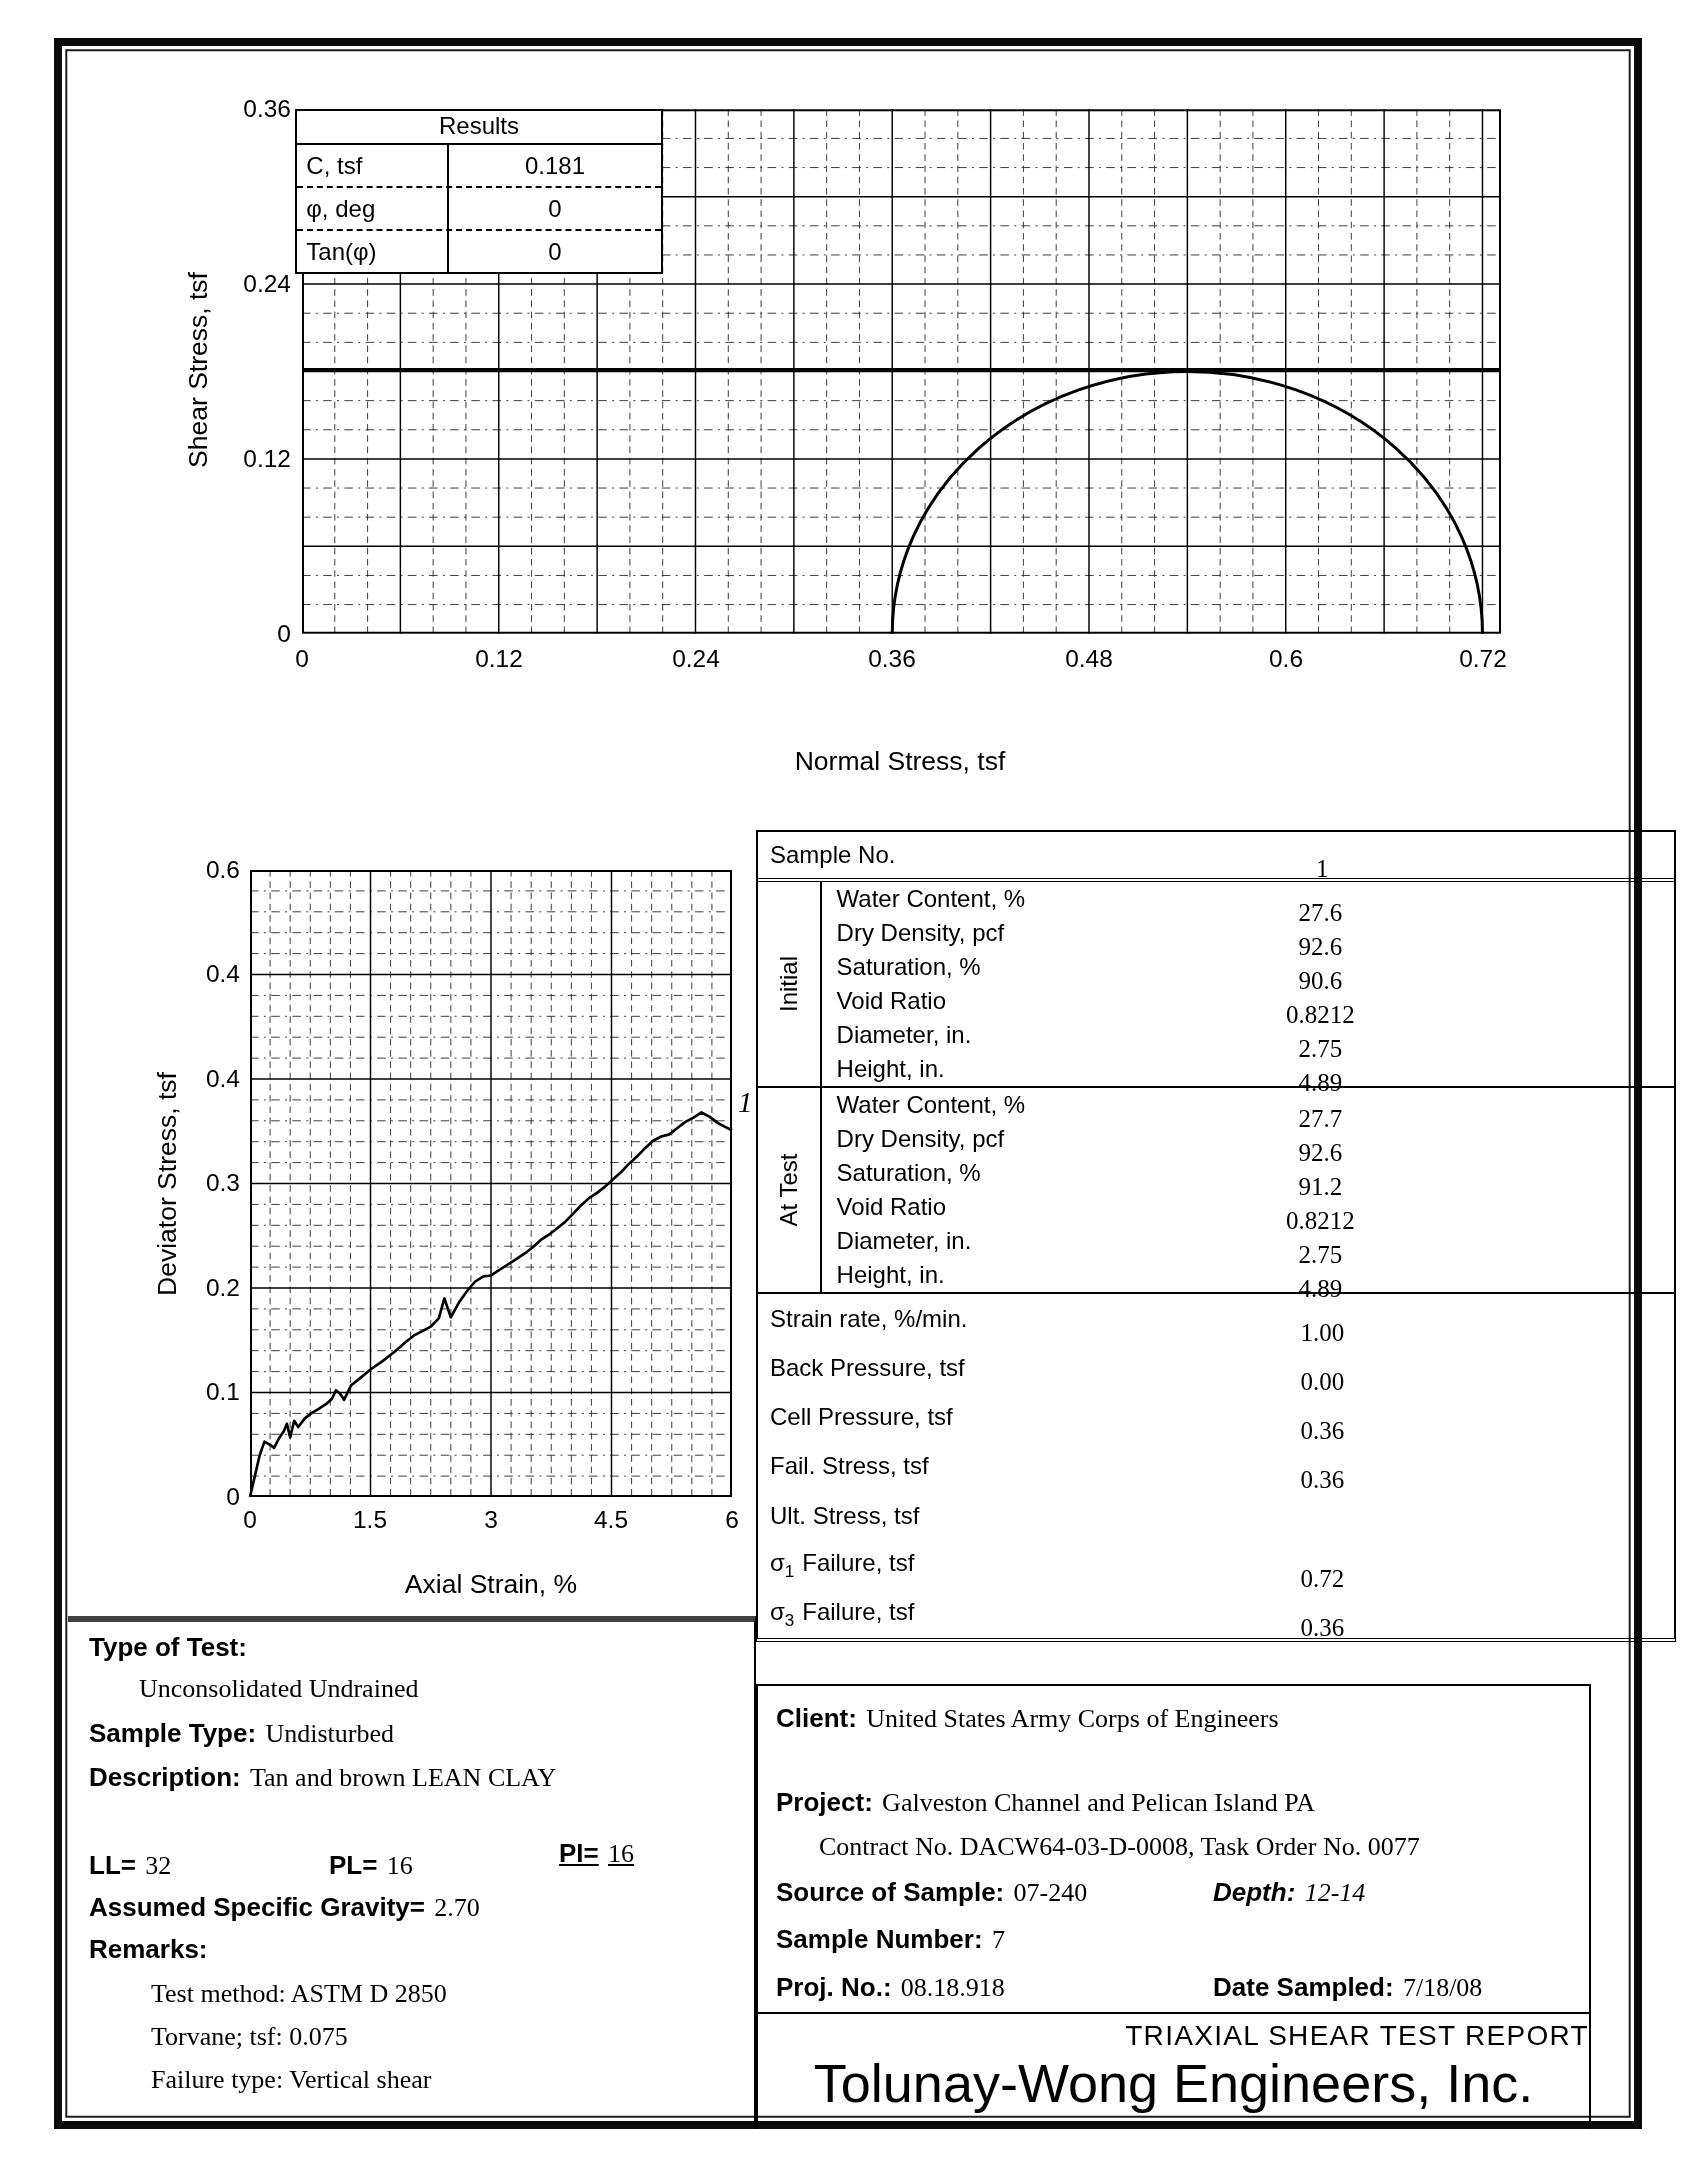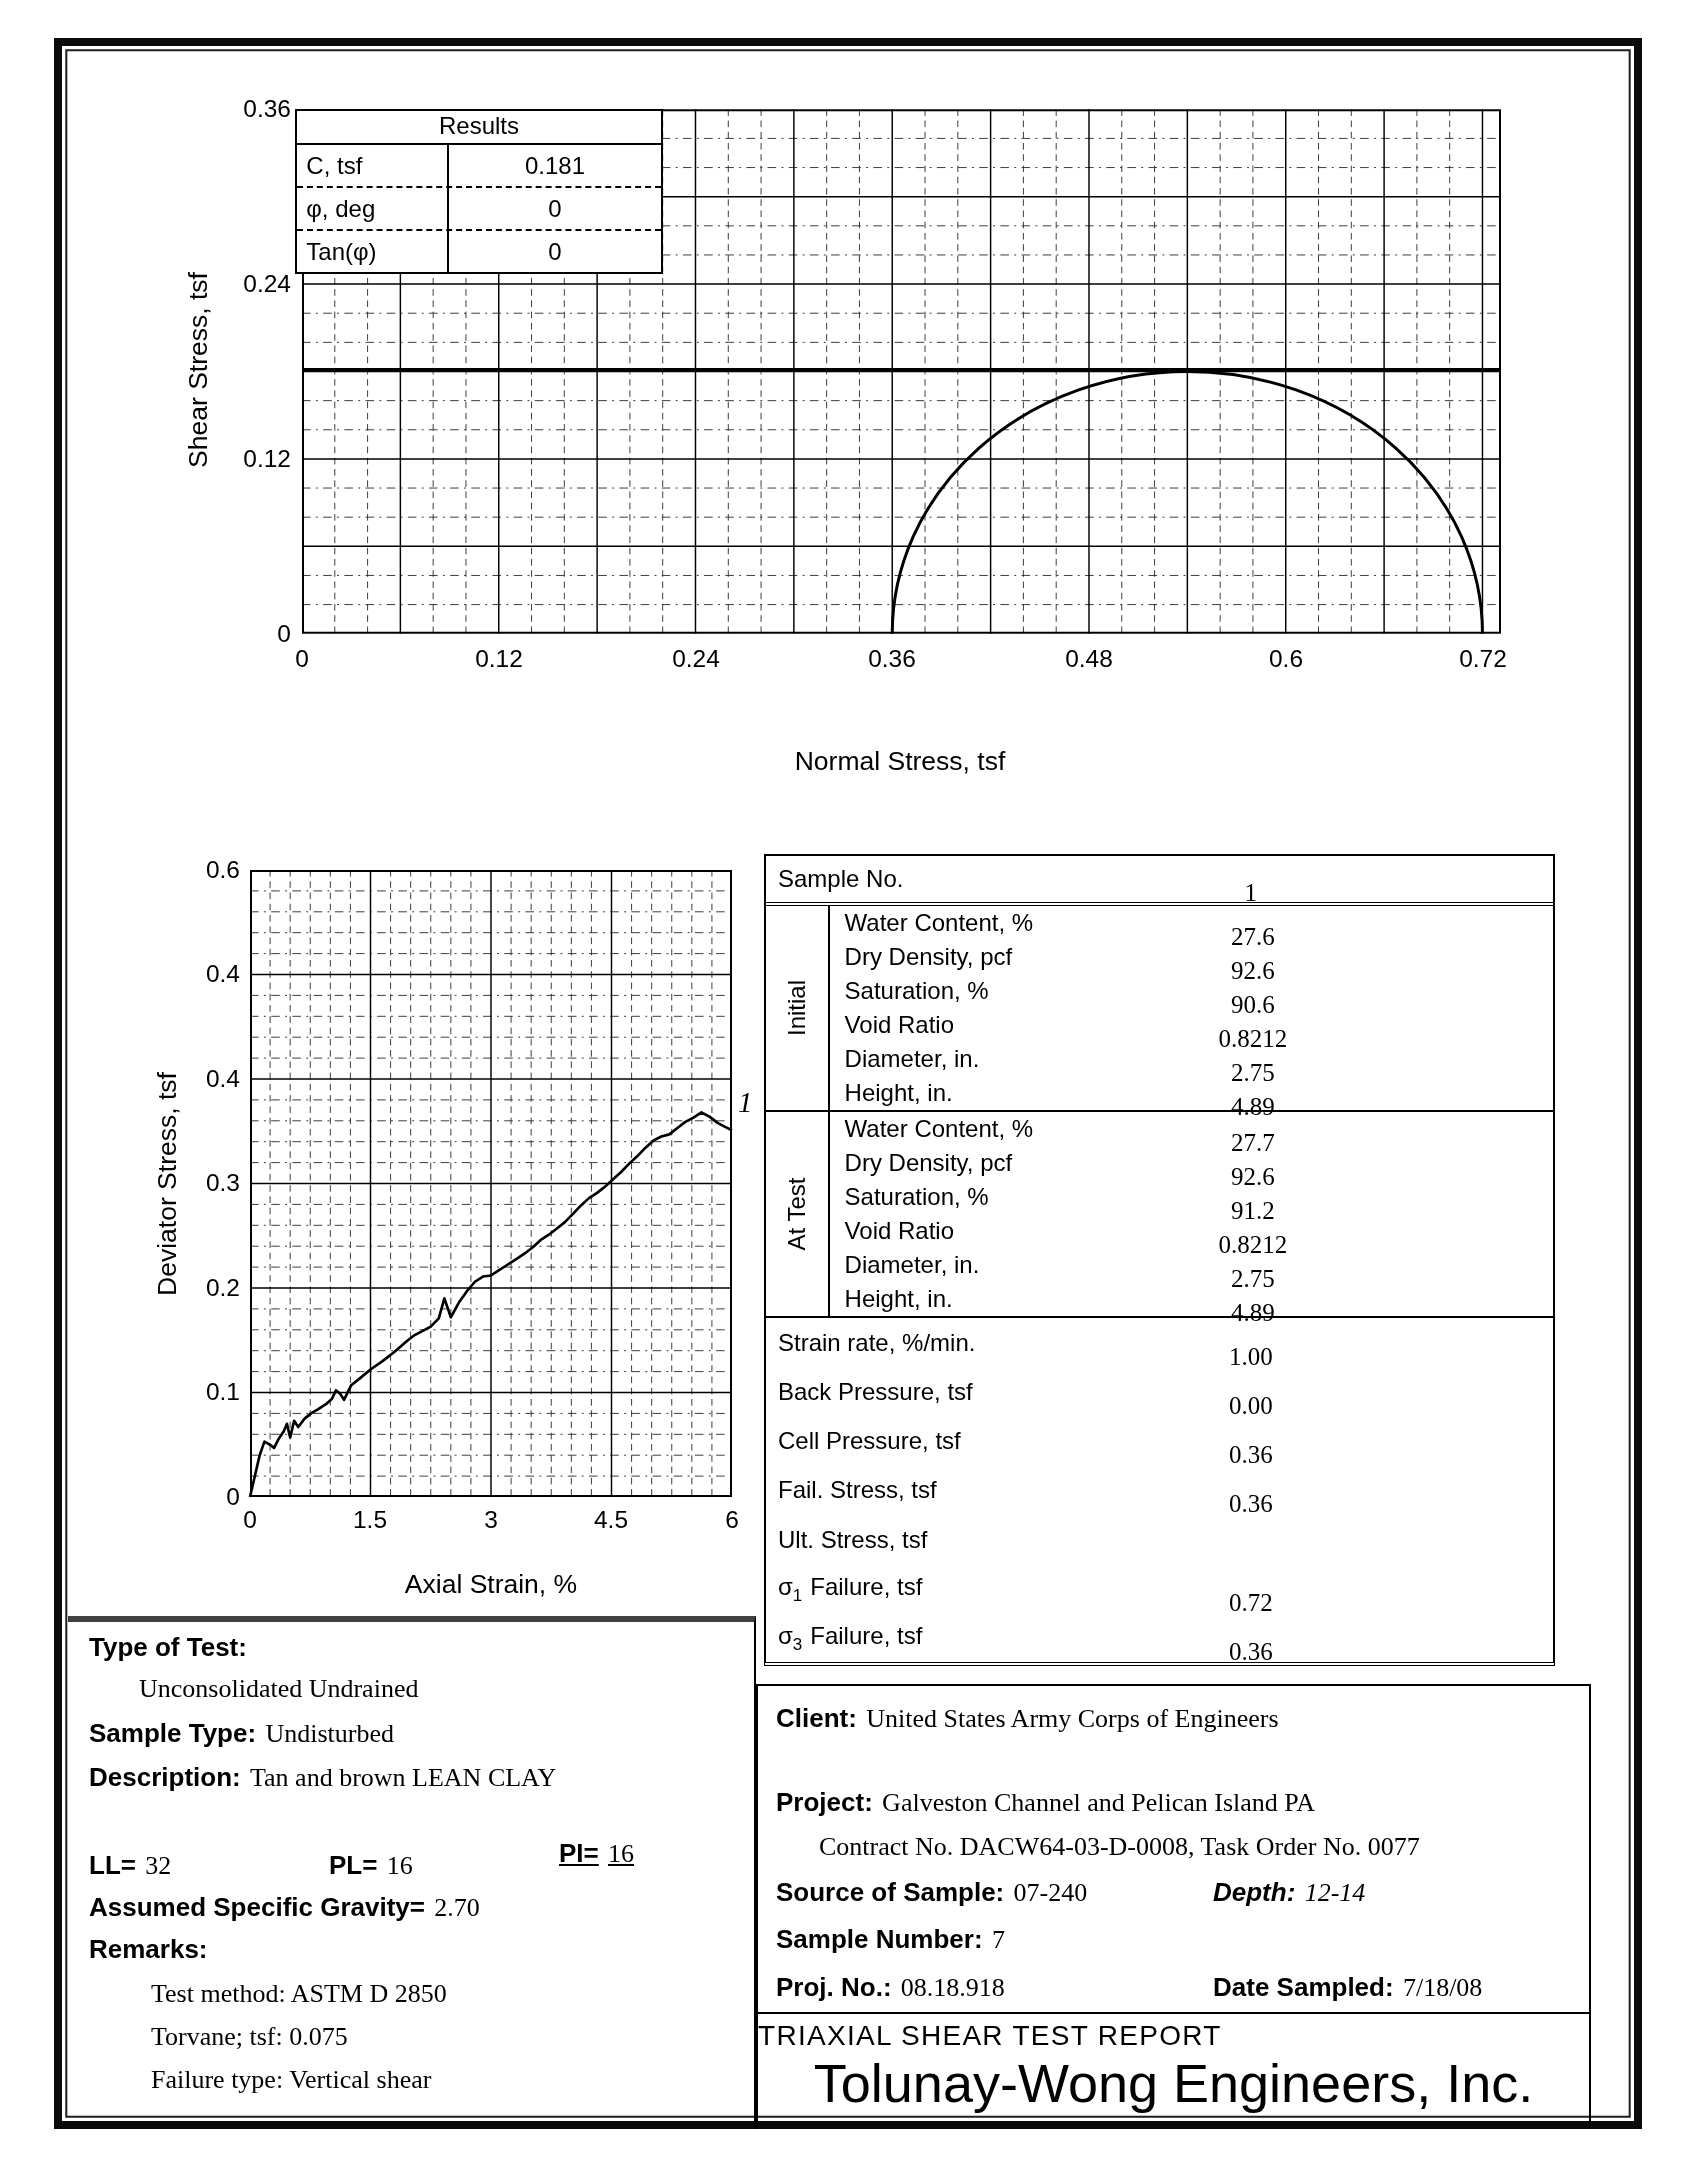--- a/index.html
+++ b/index.html
@@ -36,22 +36,22 @@
   #results-table .rt-lbl { width:152px; border-right:2px solid #000; padding-left:9.3px; display:flex; align-items:center; }
   #results-table .rt-val { flex:1; display:flex; align-items:center; justify-content:center; }
 
   .serif { font-family:"Liberation Serif", serif; }
   .b { font-weight:bold; }
 
   
   #curve-label { position:absolute; left:738px; top:1086px; font-size:29px; font-style:italic; font-family:"Liberation Serif", serif; }
 
   
-  #sample-table { position:absolute; left:756px; top:854px; width:791px; height:812px;
-                  border:2px solid #000; border-bottom:4.6px double #000; font-size:24px;margin-left:8px; }
+  #sample-table { position:absolute; left:756px; top:830px; width:920px; height:812px;
+                  border:2px solid #000; border-bottom:4.6px double #000; font-size:24px; }
   #sample-table .val { position:absolute; transform:translateX(-50%); font-family:"Liberation Serif", serif; font-size:25px; }
   .st-header { height:50px; position:relative; border-bottom:4px double #000; }
   .st-header .lbl { position:absolute; left:12px; top:50%; transform:translateY(-50%); }
   .st-header .val { left:61.6%; top:50%; transform:translate(-50%,-50%); }
   .st-group { display:flex; border-bottom:2px solid #000; }
   .st-side { width:64px; border-right:2px solid #000; position:relative; }
   .st-side .rot { position:absolute; left:50%; top:50%; transform:translate(-50%,-50%) rotate(-90deg); white-space:nowrap; }
   .st-rows { flex:1; }
   .st-row { height:34px; position:relative; display:flex; align-items:center; padding-left:14.6px; }
   .st-row .val { left:58.5%; top:50%; transform:translate(-50%,-50%); }
@@ -66,21 +66,21 @@
                border-top:6px solid #404040; border-right:2px solid #000; font-size:26px; }
   .ti-line { position:absolute; white-space:nowrap; }
   .ti-line .pad { margin-left:9.3px; }
 
   
   #project-box { position:absolute; left:756px; top:1684px; width:835px; height:445px;
                  border:2px solid #000; border-bottom:none; font-size:26px; }
   .pb-line { position:absolute; white-space:nowrap; }
   .pb-line .pad { margin-left:9.3px; }
   #pb-divider { position:absolute; left:0; top:326px; width:100%; height:2px; background:#000; }
-  #report-title { position:absolute; left:0; top:334px; width:100%; text-align:left; font-size:28px; letter-spacing:1.3px; }
+  #report-title { position:absolute; left:0; top:334px; width:100%; text-align:right; font-size:28px; letter-spacing:1.3px; }
   #company-name { position:absolute; left:0; top:366px; width:100%; text-align:center; font-size:54px; }
 </style>
 </head>
 <body>
 
 <div id="page">
 
   <div id="frame"></div>
 
   <svg id="chart1-svg" style="left:302px; top:109px;" width="1199" height="525" viewBox="0 0 1813 793">

